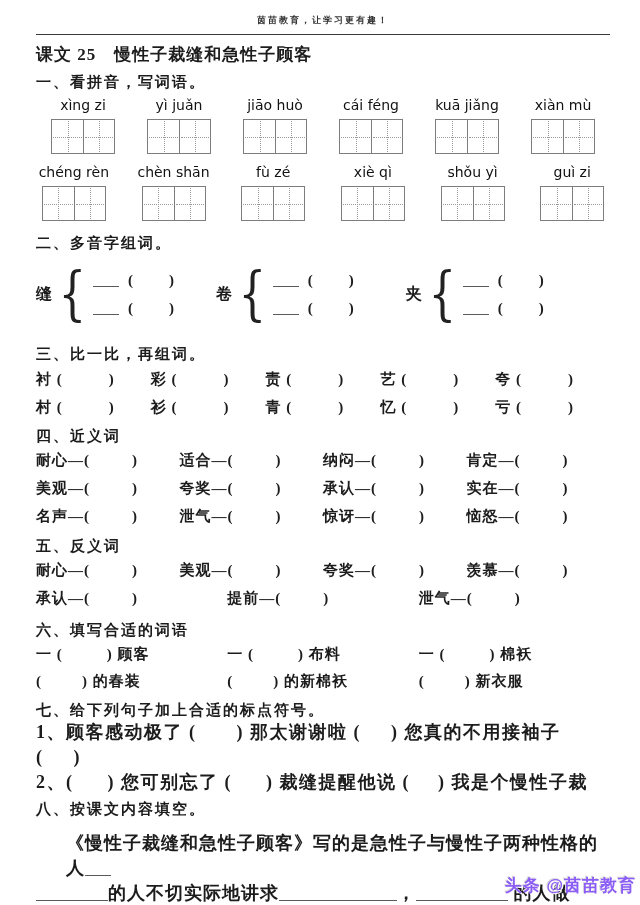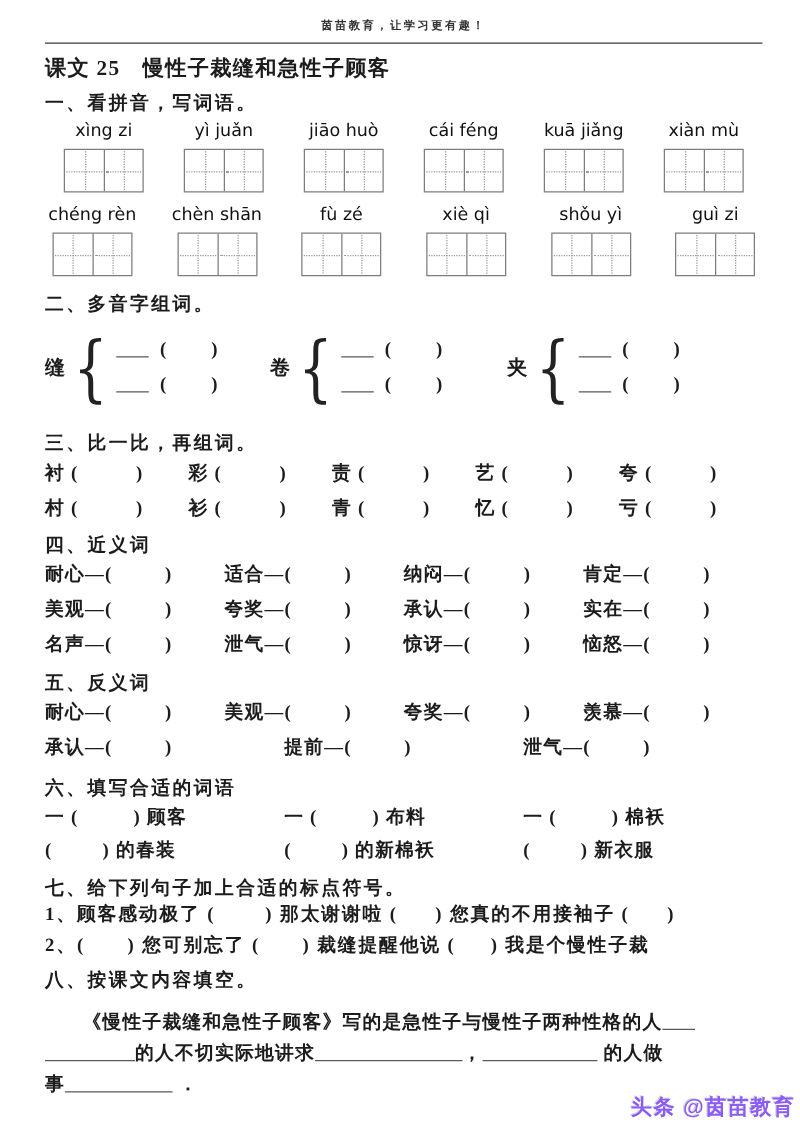--- a/index.html
+++ b/index.html
@@ -84,21 +84,21 @@
   .sec3 .w-row { line-height:26px; margin-top:2px; }
   .sec4 { margin-top:7px; }
   .sec4 .w-row { line-height:27px; margin-top:1px; }
   .sec5 { margin-top:7px; }
   .sec5 .w-row { line-height:27px; margin-top:1px; }
   .sec6 { margin-top:9px; }
   .sec6 .w-row { line-height:26px; margin-top:1px; }
 
   
   .sec7 { margin-top:7px; }
-  .p-line { font-size:15px; font-weight:bold; letter-spacing:1.5px; line-height:25px; }
+  .p-line { font-size:18px; font-weight:bold; letter-spacing:1.5px; line-height:25px; }
   .sec8 { margin-top:5px; }
   .sec8 .p-line { letter-spacing:1px; }
   .indent2 { text-indent:0; padding-left:30px;margin-top:12px; }
 
   
   .watermark {
     position:absolute; right:4px; bottom:8px;
     font-family:"Liberation Sans", sans-serif;
     font-size:17px; font-weight:bold; letter-spacing:1px;
     color:#8b5cf6;

